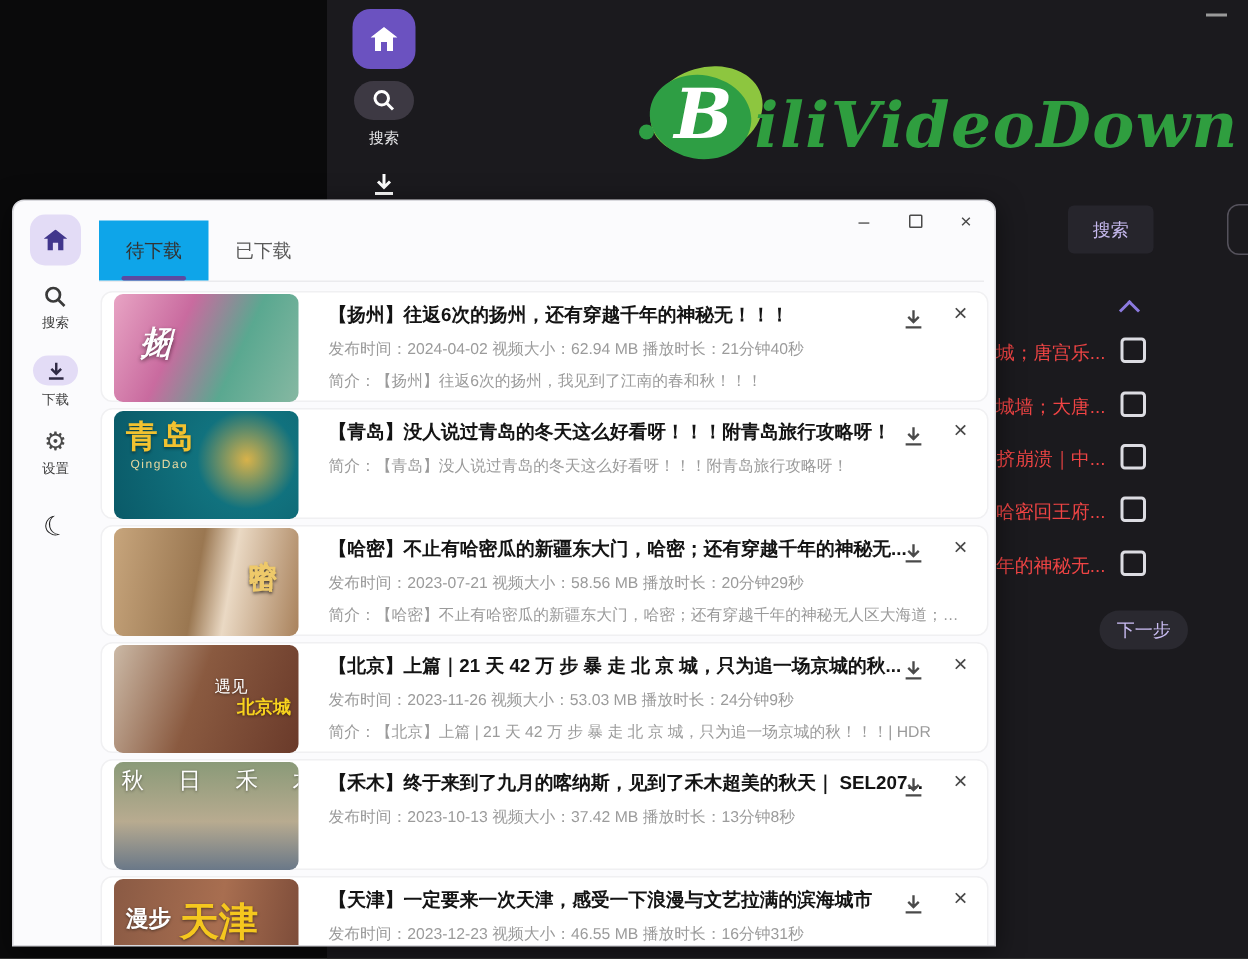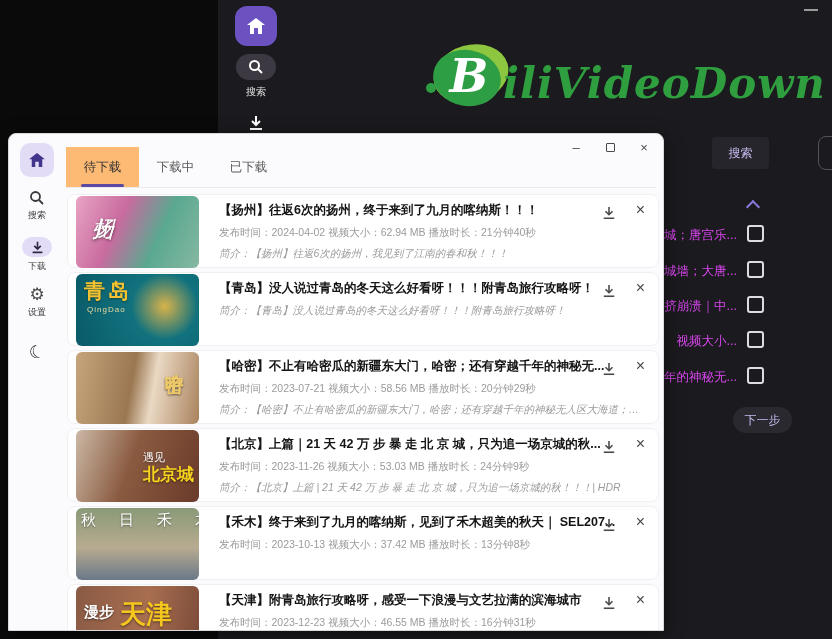--- a/index.html
+++ b/index.html
@@ -24,21 +24,21 @@
 
   
   .bg-search-input { position:absolute; left:600px; top:136px; width:103px; height:34px; background:transparent;
                      border:1px solid #55525c; border-radius:8px; color:#c8c8cc; font-size:12px;
                      text-align:right; padding:0 8px; outline:none; }
   .bg-search-btn { position:absolute; left:494px; top:137px; width:57px; height:32px; background:#26252c;
                    border:none; border-radius:4px; color:#c6b9ee; font-size:12px; cursor:pointer; }
   .chevron-up { position:absolute; left:530px; top:202px; width:12px; height:12px; }
   .chevron-up i { display:block; width:10px; height:10px; border-left:2px solid #8c7ae0; border-top:2px solid #8c7ae0;
                   transform:rotate(45deg); }
-  .bg-item-label { position:absolute; width:137px; text-align:right; font-size:12.5px; color:#d946ef; left:382px; }
+  .bg-item-label { position:absolute; width:137px; text-align:right; font-size:12.5px; color:#ef4444; left:382px; }
   .bg-checkbox { position:absolute; left:529px; width:17px; height:17px; border:2px solid #dcdce2; border-radius:3px; background:transparent; }
   .next-btn { position:absolute; left:515px; top:407px; width:59px; height:26px; border:none; border-radius:13px;
               background:#2a2930; color:#c9bcf2; font-size:12px; cursor:pointer; }
 
   
   .dialog { position:absolute; left:8px; top:133px; width:656px; height:498px; background:#fbfbfd;
             border:1px solid #d9d9de; border-radius:8px 8px 0 0; z-index:10; overflow:hidden;
             box-shadow:0 4px 18px rgba(0,0,0,.5); }
   .win-controls { position:absolute; top:5px; right:10px; display:flex; align-items:center; gap:16px; color:#4a4a4a; }
   .wc { width:18px; height:16px; display:flex; align-items:center; justify-content:center; font-size:13px; cursor:pointer; }
@@ -48,47 +48,47 @@
   .dlg-home { margin-top:9px; width:34px; height:34px; border-radius:10px; background:#e3dcf6; display:flex; align-items:center; justify-content:center; }
   .dlg-side-icon { margin-top:13px; }
   .dlg-side-label { margin-top:3px; font-size:9px; color:#3c3c3c; }
   .dlg-dl-pill { margin-top:15px; width:30px; height:20px; border-radius:10px; background:#e3dcf6; display:flex; align-items:center; justify-content:center; }
   .gear-glyph { margin-top:13px; font-size:17px; color:#4a4a4a; line-height:1; }
   .moon-glyph { margin-top:22px; font-size:18px; color:#1f1f1f; transform:rotate(-15deg); }
 
   .tabbar { position:absolute; left:57px; top:13px; width:590px; height:41px; display:flex; border-bottom:1px solid #ebebee; }
   .tab { width:73px; height:40px; display:flex; align-items:center; justify-content:center; position:relative;
          font-size:12.5px; color:#5a5a5a; cursor:pointer; }
-  .tab.active { background:#fdba74; color:#333; }
+  .tab.active { background:#0ea5e9; color:#333; }
   .tab-underline { position:absolute; bottom:0; left:15px; width:43px; height:3px; border-radius:2px; background:#5b4aa0; }
 
   .rows { position:absolute; left:58px; top:60px; width:592px; }
   .row-card { position:relative; height:74px; margin-bottom:4px; background:#ffffff; border:1px solid #f0f0f2;
               border-radius:8px; padding:7px 10px 0 151px; }
   .thumb { position:absolute; left:8px; top:1px; width:123px; height:72px; border-radius:6px; overflow:hidden; }
   .row-title { font-size:12.5px; font-weight:bold; color:#141414; white-space:nowrap; overflow:hidden; width:420px; }
   .row-meta  { margin-top:7px; font-size:10.5px; color:#9b9b9b; white-space:nowrap; }
-  .row-desc  { margin-top:7px; font-size:10.5px; color:#9b9b9b; white-space:nowrap; overflow:hidden; text-overflow:ellipsis; width:430px;font-style:italic; }
+  .row-desc  { margin-top:7px; font-size:10.5px; color:#9b9b9b; white-space:nowrap; overflow:hidden; text-overflow:ellipsis; width:430px; }
   .row-dl { position:absolute; right:42px; top:11px; cursor:pointer; }
   .row-x  { position:absolute; right:13px; top:6px; font-size:16px; color:#4a4a4a; cursor:pointer; }
 
   
   .thumb span { position:absolute; }
   .thumb-0 { background:linear-gradient(115deg,#e8a4c4 0%,#c96b9f 35%,#5aa890 65%,#86b8a2 100%); }
   .thumb-0 .tp { left:12px; top:4px; writing-mode:vertical-rl; font-family:"DejaVu Serif",serif; font-style:italic;
                  font-size:22px; color:#fff; text-shadow:0 1px 3px rgba(0,0,0,.45); }
   .thumb-1 { background:radial-gradient(circle at 72% 45%,#d8b24a 0%,#11727e 34%,#0a5a68 100%); }
   .thumb-1 .tp { left:8px; top:3px; font-size:21px; font-weight:bold; color:#f2c230; letter-spacing:3px; text-shadow:0 1px 2px rgba(0,0,0,.4); }
   .thumb-1 .ts { left:11px; top:31px; font-size:8px; color:#e8d9a0; letter-spacing:1px; }
   .thumb-2 { background:linear-gradient(100deg,#c7a57c 0%,#9a7751 45%,#ead9c4 62%,#a9825c 100%); }
   .thumb-2 .tp { right:12px; top:7px; writing-mode:vertical-rl; font-size:19px; font-weight:bold; color:#eec96a;
                  text-shadow:0 1px 2px rgba(0,0,0,.5); }
   .thumb-3 { background:linear-gradient(110deg,#cbb9a6 0%,#8a5a40 45%,#6a3a2a 100%);padding-left:39px; }
   .thumb-3 .tp { right:34px; top:20px; font-size:11px; color:#fff; text-shadow:0 1px 2px rgba(0,0,0,.5); }
-  .thumb-3 .ts { right:5px; top:33px; font-size:17px; font-weight:bold; color:#f7d21e; text-shadow:0 1px 2px rgba(0,0,0,.5); }
+  .thumb-3 .ts { right:5px; top:33px; font-size:12px; font-weight:bold; color:#f7d21e; text-shadow:0 1px 2px rgba(0,0,0,.5); }
   .thumb-4 { background:linear-gradient(180deg,#8a9a78 0%,#b8ab90 55%,#6a7888 100%); }
   .thumb-4 .tp { left:5px; top:3px; font-family:Liberation Mono, monospace; font-size:15px; color:#fff; letter-spacing:7px;
                  text-shadow:0 1px 2px rgba(0,0,0,.45); white-space:nowrap; }
   .thumb-5 { background:linear-gradient(100deg,#8a5a44 0%,#a86e50 55%,#7a4a38 100%); }
   .thumb-5 .tp { left:8px; top:17px; font-size:15px; font-weight:bold; color:#fff; text-shadow:0 1px 2px rgba(0,0,0,.5); }
   .thumb-5 .ts { left:44px; top:11px; font-size:26px; font-weight:bold; color:#f5c71e; text-shadow:0 1px 2px rgba(0,0,0,.5); }
 
   svg { display:block; }
 </style>
 </head>
@@ -144,21 +144,21 @@
     <div class="chevron-up">
         <i></i>
       </div>
 
     <div class="bg-item-label" style="top:227px;">城；唐宫乐...</div>
     <div class="bg-checkbox" style="top:225px;"></div>
     <div class="bg-item-label" style="top:263px;">城墙；大唐...</div>
     <div class="bg-checkbox" style="top:261px;"></div>
     <div class="bg-item-label" style="top:298px;">挤崩溃｜中...</div>
     <div class="bg-checkbox" style="top:296px;"></div>
-    <div class="bg-item-label" style="top:333px;">视频大小...</div>
+    <div class="bg-item-label" style="top:333px;">哈密回王府...</div>
     <div class="bg-checkbox" style="top:331px;"></div>
     <div class="bg-item-label" style="top:369px;">年的神秘无...</div>
     <div class="bg-checkbox" style="top:367px;"></div>
 
     <button class="next-btn">下一步</button>
   </div>
 
   <div class="dialog">
 
     <div class="win-controls">
@@ -199,34 +199,31 @@
       <div class="dlg-side-label">设置</div>
       <div class="moon-glyph"><span>☾</span></div>
     </div>
 
     <div class="tabbar">
       <div class="tab active">
         <span>待下载</span>
         <i class="tab-underline"></i>
       </div>
       <div class="tab">
-        <span>下载中</span>
-      </div>
-      <div class="tab">
         <span>已下载</span>
       </div>
     </div>
 
     <div class="rows">
 
       <div class="row-card">
         <div class="thumb thumb-0">
           <span class="tp">扬州</span>
         </div>
-        <div class="row-title">【扬州】往返6次的扬州，终于来到了九月的喀纳斯！！！</div>
+        <div class="row-title">【扬州】往返6次的扬州，还有穿越千年的神秘无！！！</div>
         <div class="row-meta">发布时间：2024-04-02   视频大小：62.94 MB   播放时长：21分钟40秒</div>
         <div class="row-desc">简介：【扬州】往返6次的扬州，我见到了江南的春和秋！！！</div>
         <div class="row-dl">
           <svg width="14" height="14" viewBox="0 0 16 16">
               <path d="M8 1 V9 M4 6 L8 10 L12 6" stroke="#4a4a4a" stroke-width="1.8" fill="none"></path>
               <line x1="2" y1="14" x2="14" y2="14" stroke="#4a4a4a" stroke-width="1.8"></line>
             </svg>
         </div>
         <div class="row-x">×</div>
       </div>
@@ -293,21 +290,21 @@
             </svg>
         </div>
         <div class="row-x">×</div>
       </div>
 
       <div class="row-card">
         <div class="thumb thumb-5">
           <span class="tp">漫步</span>
           <span class="ts">天津</span>
         </div>
-        <div class="row-title">【天津】附青岛旅行攻略呀，感受一下浪漫与文艺拉满的滨海城市</div>
+        <div class="row-title">【天津】一定要来一次天津，感受一下浪漫与文艺拉满的滨海城市</div>
         <div class="row-meta">发布时间：2023-12-23   视频大小：46.55 MB   播放时长：16分钟31秒</div>
         <div class="row-desc"></div>
         <div class="row-dl">
           <svg width="14" height="14" viewBox="0 0 16 16">
               <path d="M8 1 V9 M4 6 L8 10 L12 6" stroke="#4a4a4a" stroke-width="1.8" fill="none"></path>
               <line x1="2" y1="14" x2="14" y2="14" stroke="#4a4a4a" stroke-width="1.8"></line>
             </svg>
         </div>
         <div class="row-x">×</div>
       </div>

